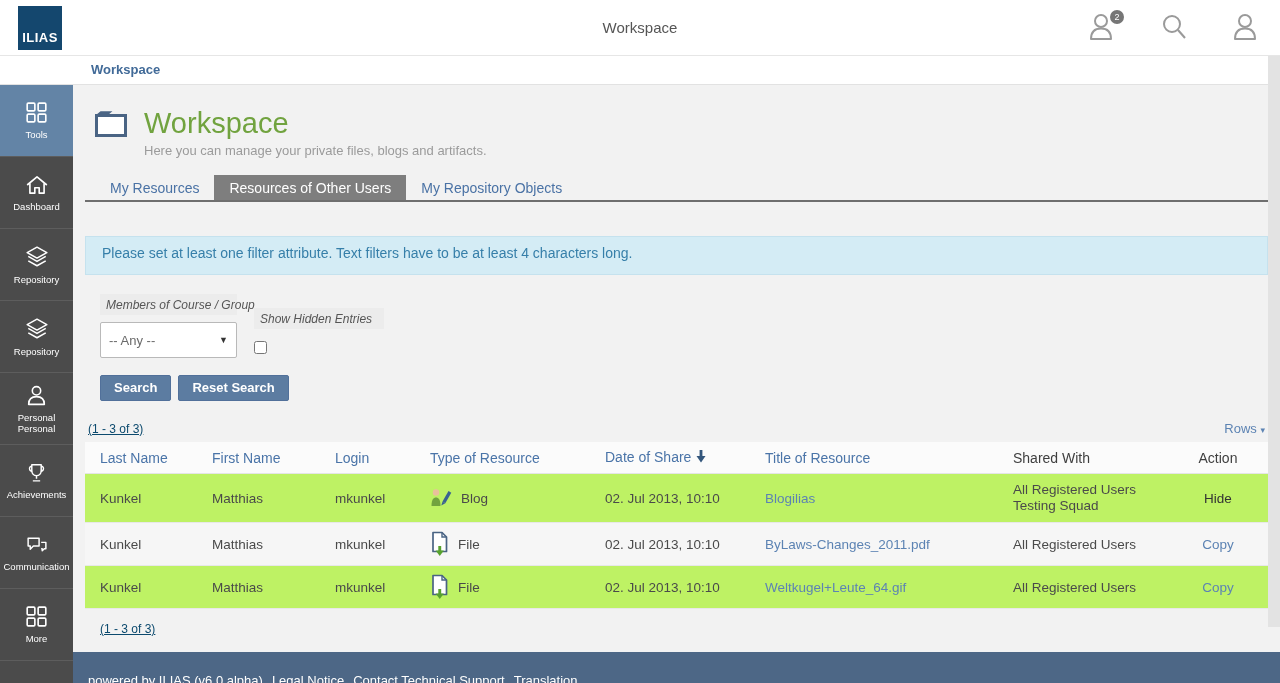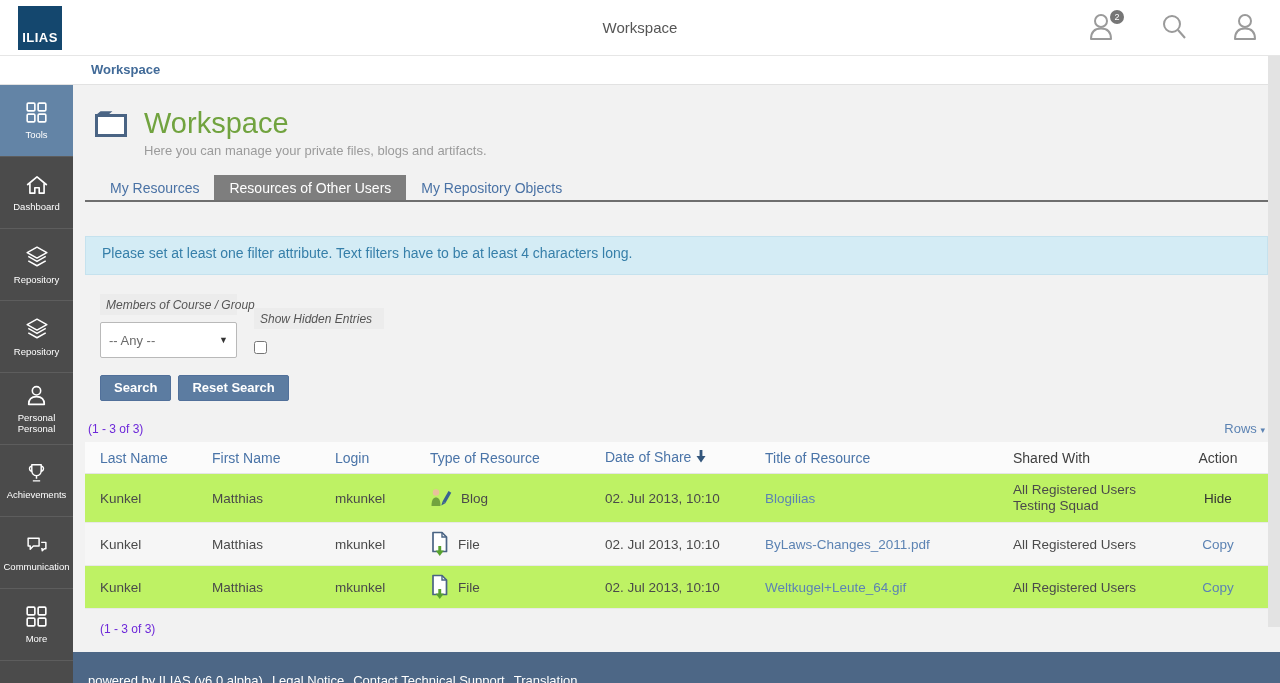--- a/index.html
+++ b/index.html
@@ -66,21 +66,21 @@
   .select-box .caret { font-size:9px; color:#333; }
   .f-check { margin-top:12px; width:13px; height:13px; cursor:pointer; }
   .filter-buttons { margin-top:17px; display:flex; gap:7px; }
   .btn { background:#5c7ca1; border:1px solid #51709a; border-radius:2px; color:#fff;
     font-size:13px; font-weight:bold; padding:4px 13px 5px 13px; cursor:pointer;
     font-family:"Liberation Sans", sans-serif; }
 
   
   .table-wrap { margin:20px 12px 0 12px; }
   .table-meta { display:flex; justify-content:space-between; align-items:center; padding:0 3px 6px 3px; }
-  .range-txt { font-size:12px; color:#6d28d9; }
+  .range-txt { font-size:12px; color:#0c4a6e;text-decoration:underline; }
   .rows-sel { font-size:13px; color:#5c83b3; cursor:pointer; }
   .rows-sel .caret { font-size:9px; }
   table.res { width:100%; border-collapse:collapse; table-layout:fixed; background:#bef264; }
   table.res th { font-size:14px; font-weight:400; color:#4a74a8; text-align:left;
     padding:7px 6px 7px 15px; background:#fbfbfb; border-bottom:1px solid #e5e5e5; cursor:pointer; }
   table.res th.plain { color:#3f3f3f; cursor:default; }
   table.res th.center, table.res td.center { text-align:center; padding-left:6px; }
   table.res td { font-size:13.5px; color:#4a4a4a; padding:8px 6px 8px 15px;
     border-bottom:1px solid #e8e8e8; vertical-align:middle; }
   tr.alt td { background:#f6f6f6; }

